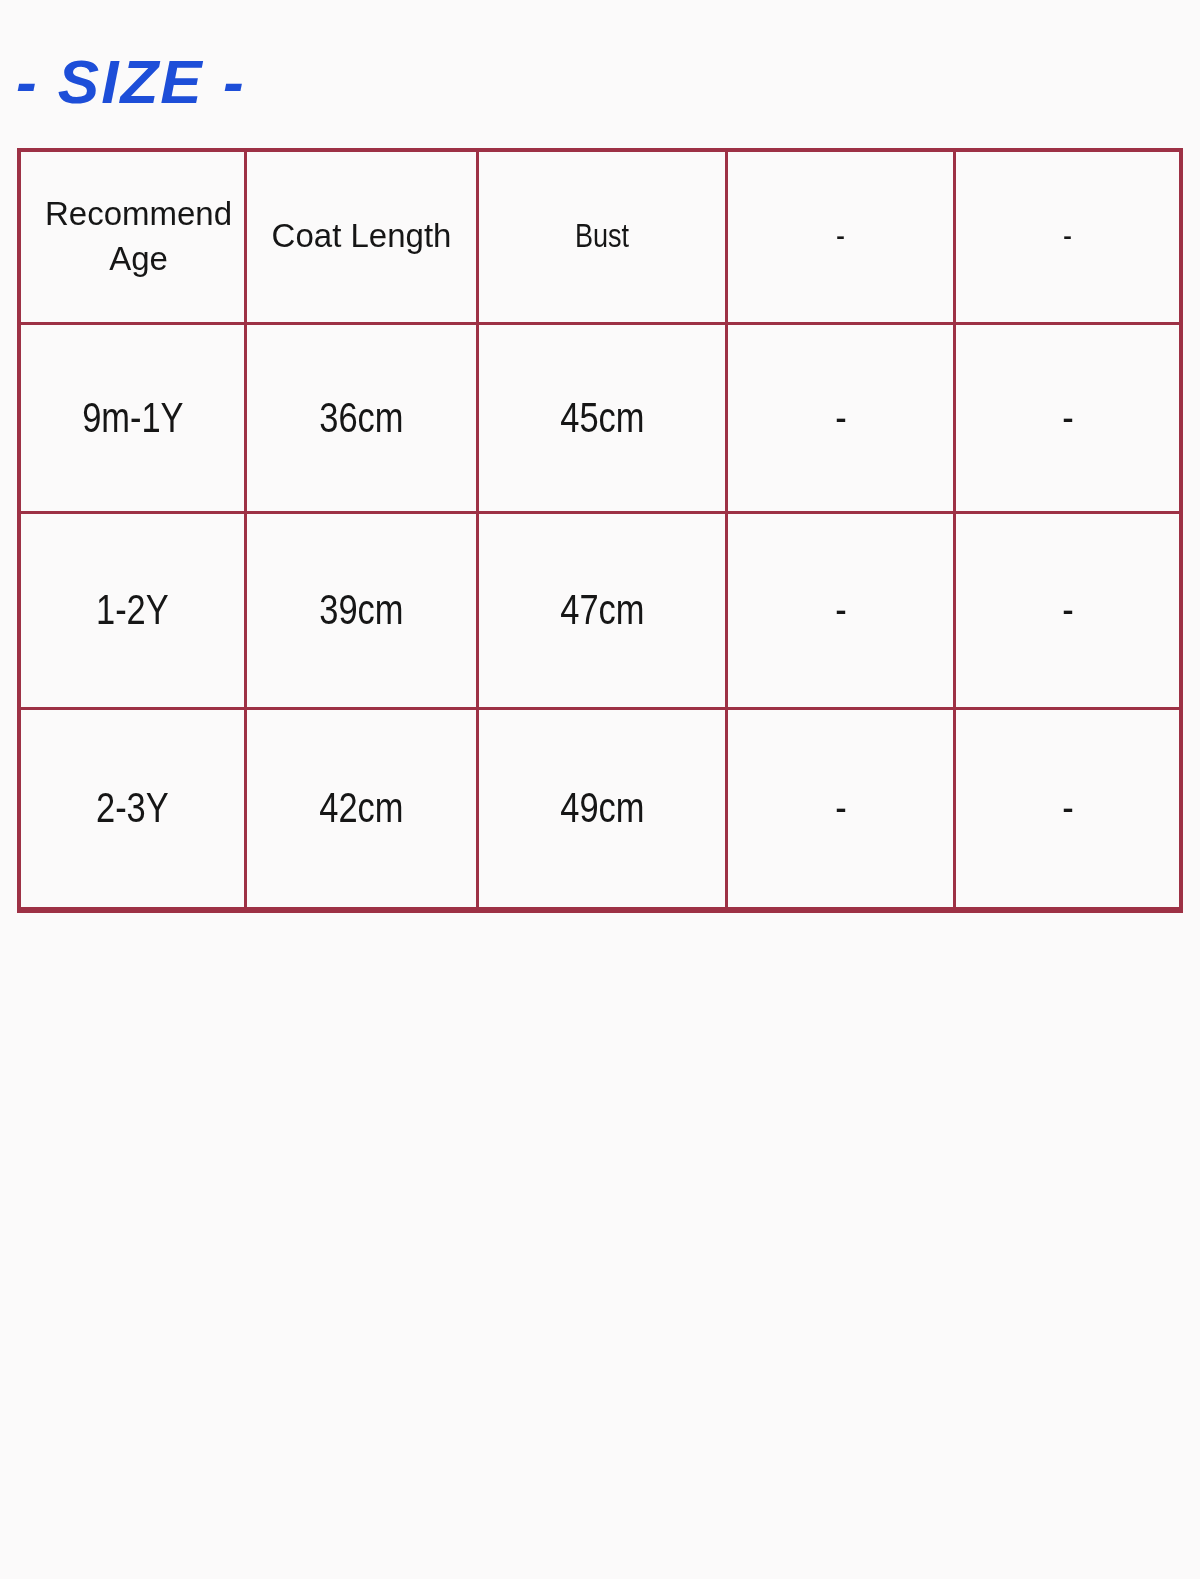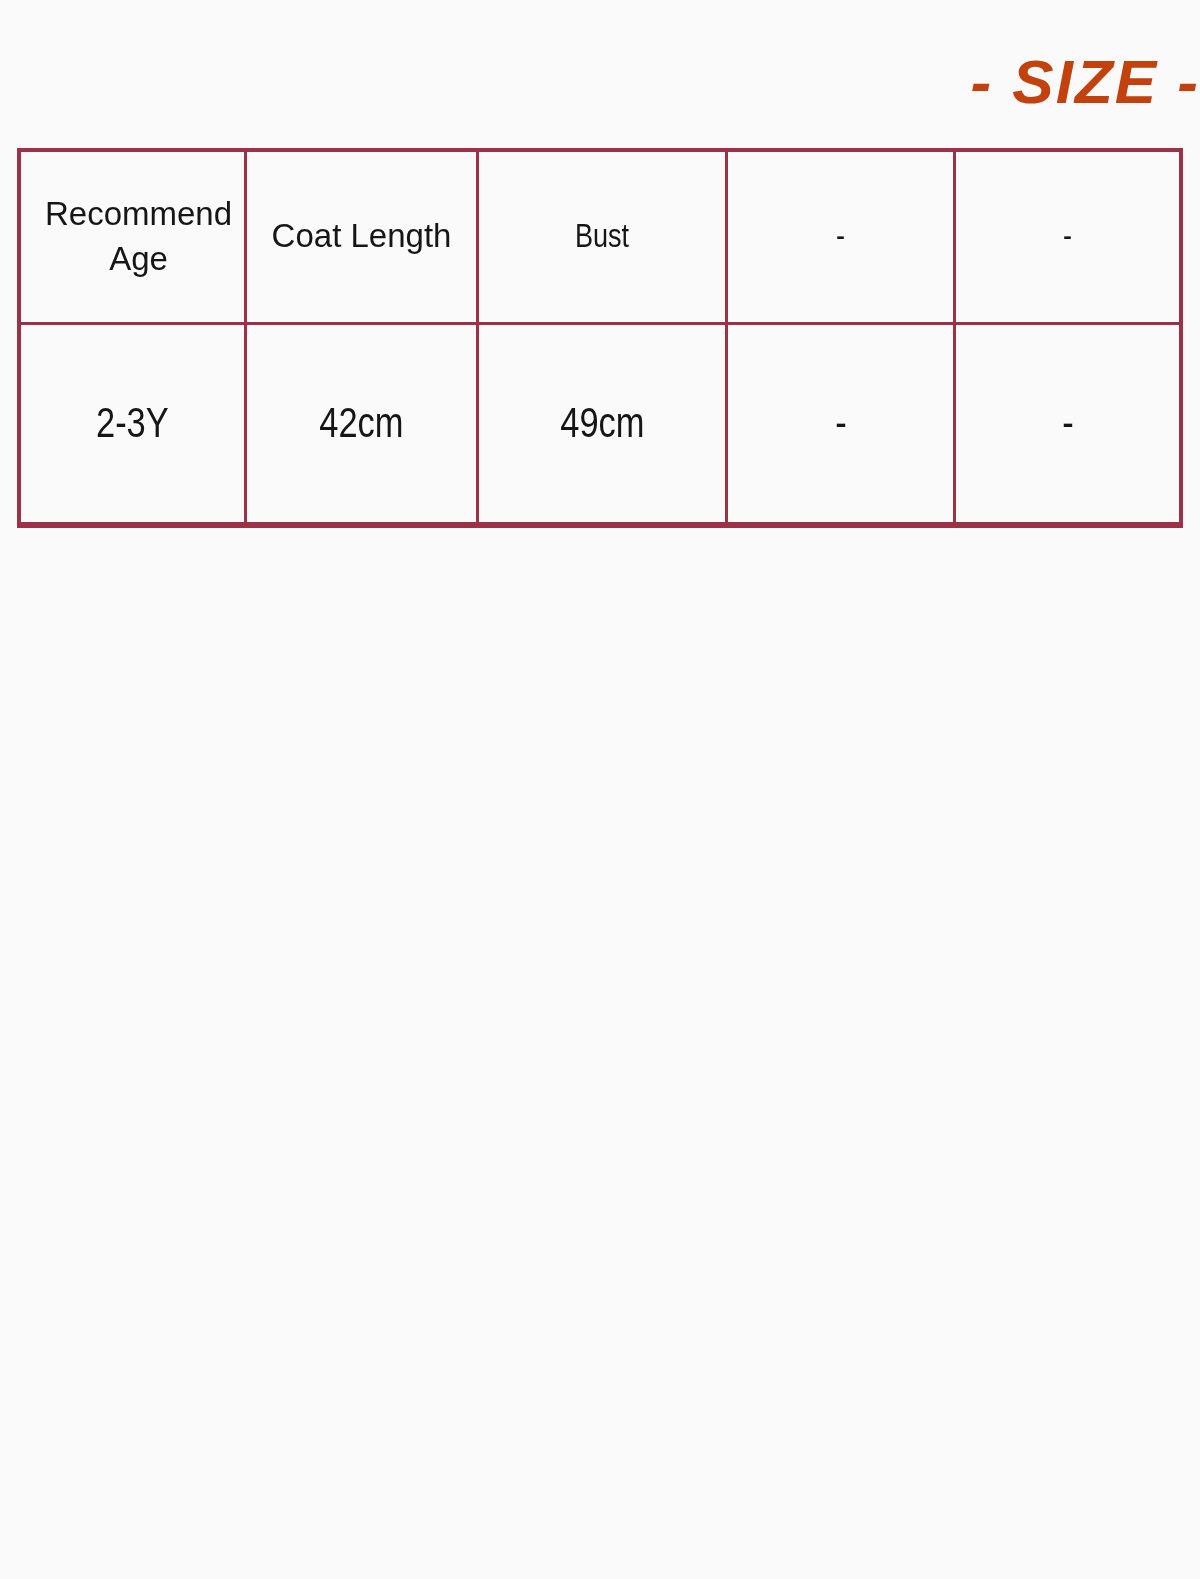--- a/index.html
+++ b/index.html
@@ -13,27 +13,27 @@
     font-family: "Liberation Sans", sans-serif;
     color: #161616;
   }
   .page {
     width: 1200px;
     height: 1579px;
     overflow: hidden;
   }
   .title {
     margin: 46px 0 0 16px;
-    text-align: right;
+    text-align: left;
     font-size: 62px;
     line-height: 72px;
     font-style: italic;
     font-weight: bold;
     letter-spacing: 2px;
-    color: #c2410c;
+    color: #1d4ed8;
   }
   table.size-table {
     border-collapse: collapse;
     table-layout: fixed;
     width: 1146px;
     margin: 30px auto 1px auto;
     border: 4px solid #9d3145;
     border-bottom-width: 6px;
     background: transparent;
   }
@@ -81,20 +81,34 @@
     <thead>
       <tr class="r-head">
         <th style="width:223px"><span class="hdr-pad">Recommend Age</span></th>
         <th style="width:229px"><span>Coat Length</span></th>
         <th style="width:246px"><span class="cond">Bust</span></th>
         <th style="width:225px"><span class="cond">-</span></th>
         <th style="width:223px"><span class="cond">-</span></th>
       </tr>
     </thead>
     <tbody>
+      <tr class="r0">
+        <td><span class="cond">9m-1Y</span></td>
+        <td><span class="cond">36cm</span></td>
+        <td><span class="cond">45cm</span></td>
+        <td><span class="cond">-</span></td>
+        <td><span class="cond">-</span></td>
+      </tr>
+      <tr class="r1">
+        <td><span class="cond">1-2Y</span></td>
+        <td><span class="cond">39cm</span></td>
+        <td><span class="cond">47cm</span></td>
+        <td><span class="cond">-</span></td>
+        <td><span class="cond">-</span></td>
+      </tr>
       <tr class="r2">
         <td><span class="cond">2-3Y</span></td>
         <td><span class="cond">42cm</span></td>
         <td><span class="cond">49cm</span></td>
         <td><span class="cond">-</span></td>
         <td><span class="cond">-</span></td>
       </tr>
     </tbody>
   </table>
 

